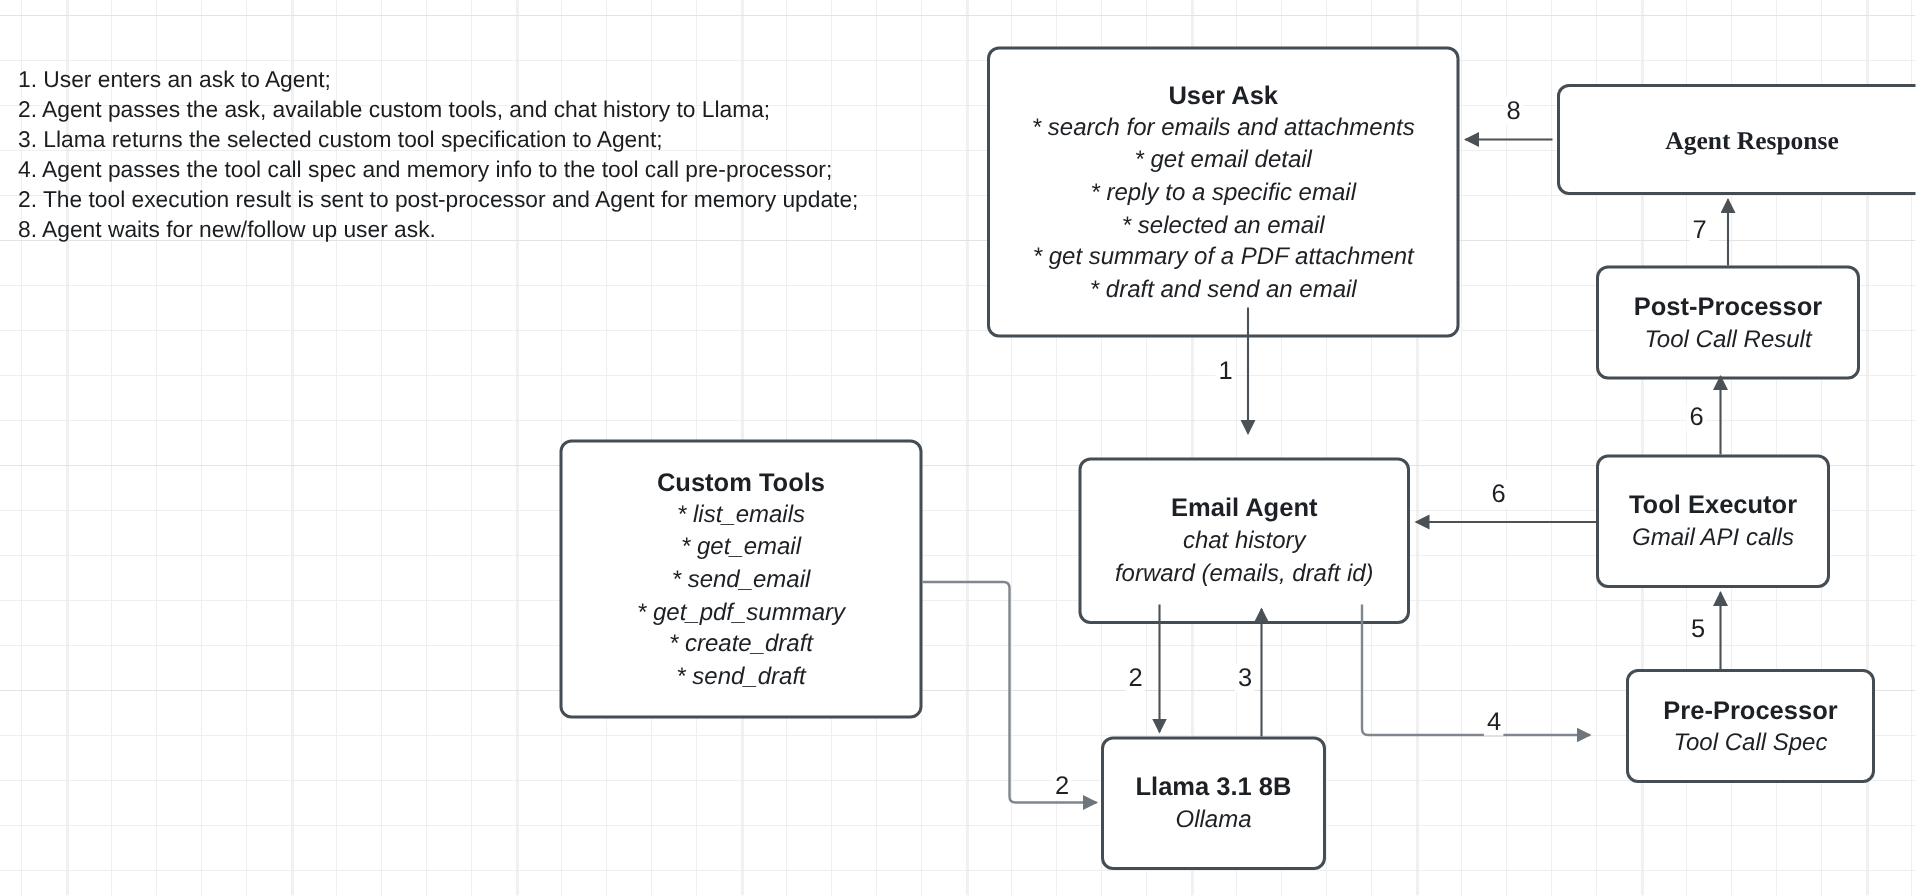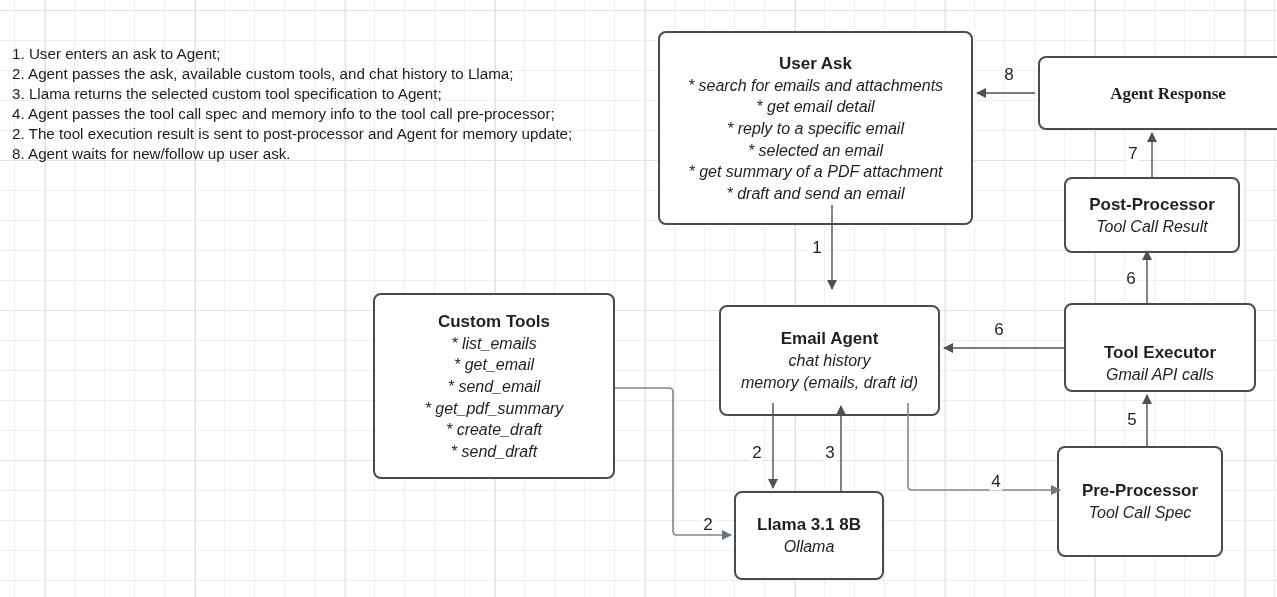--- a/index.html
+++ b/index.html
@@ -35,22 +35,22 @@
   .edges{position:absolute;left:0;top:0;z-index:3;pointer-events:none;}
   .edge-label{
     position:absolute;z-index:4;transform:translate(-50%,-50%);
     font-size:17px;line-height:19px;color:#1d2125;
     background:#ffffff;padding:0 2px;
   }
   
   #n-user-ask      {left:658px;top:11px;  width:315px;height:194px;margin-top:20px;}
   #n-agent-response{left:1038px;top:56px; width:260px;height:74px;font-family:Liberation Serif, serif;}
   #n-post-processor{left:1064px;top:177px;width:176px;height:76px;}
-  #n-tool-executor {left:1064px;top:303px;width:192px;height:89px;justify-content:flex-end;}
-  #n-pre-processor {left:1057px;top:446px;width:166px;height:111px;}
+  #n-tool-executor {left:1064px;top:303px;width:156px;height:89px;}
+  #n-pre-processor {left:1084px;top:446px;width:166px;height:76px;}
   #n-email-agent   {left:719px;top:292px; width:221px;height:111px;margin-top:13px;}
   #n-custom-tools  {left:373px;top:293px; width:242px;height:186px;}
   #n-llama         {left:734px;top:491px; width:150px;height:89px;}
 </style>
 </head>
 <body>
 
 <div class="canvas">
 
   <div class="steps">
@@ -87,21 +87,21 @@
   </div>
 
   <div class="node" id="n-pre-processor">
     <div class="title">Pre-Processor</div>
     <div class="line">Tool Call Spec</div>
   </div>
 
   <div class="node" id="n-email-agent">
     <div class="title">Email Agent</div>
     <div class="line">chat history</div>
-    <div class="line">memory (emails, draft id)</div>
+    <div class="line">forward (emails, draft id)</div>
   </div>
 
   <div class="node" id="n-custom-tools">
     <div class="title">Custom Tools</div>
     <div class="line">* list_emails</div>
     <div class="line">* get_email</div>
     <div class="line">* send_email</div>
     <div class="line">* get_pdf_summary</div>
     <div class="line">* create_draft</div>
     <div class="line">* send_draft</div>

